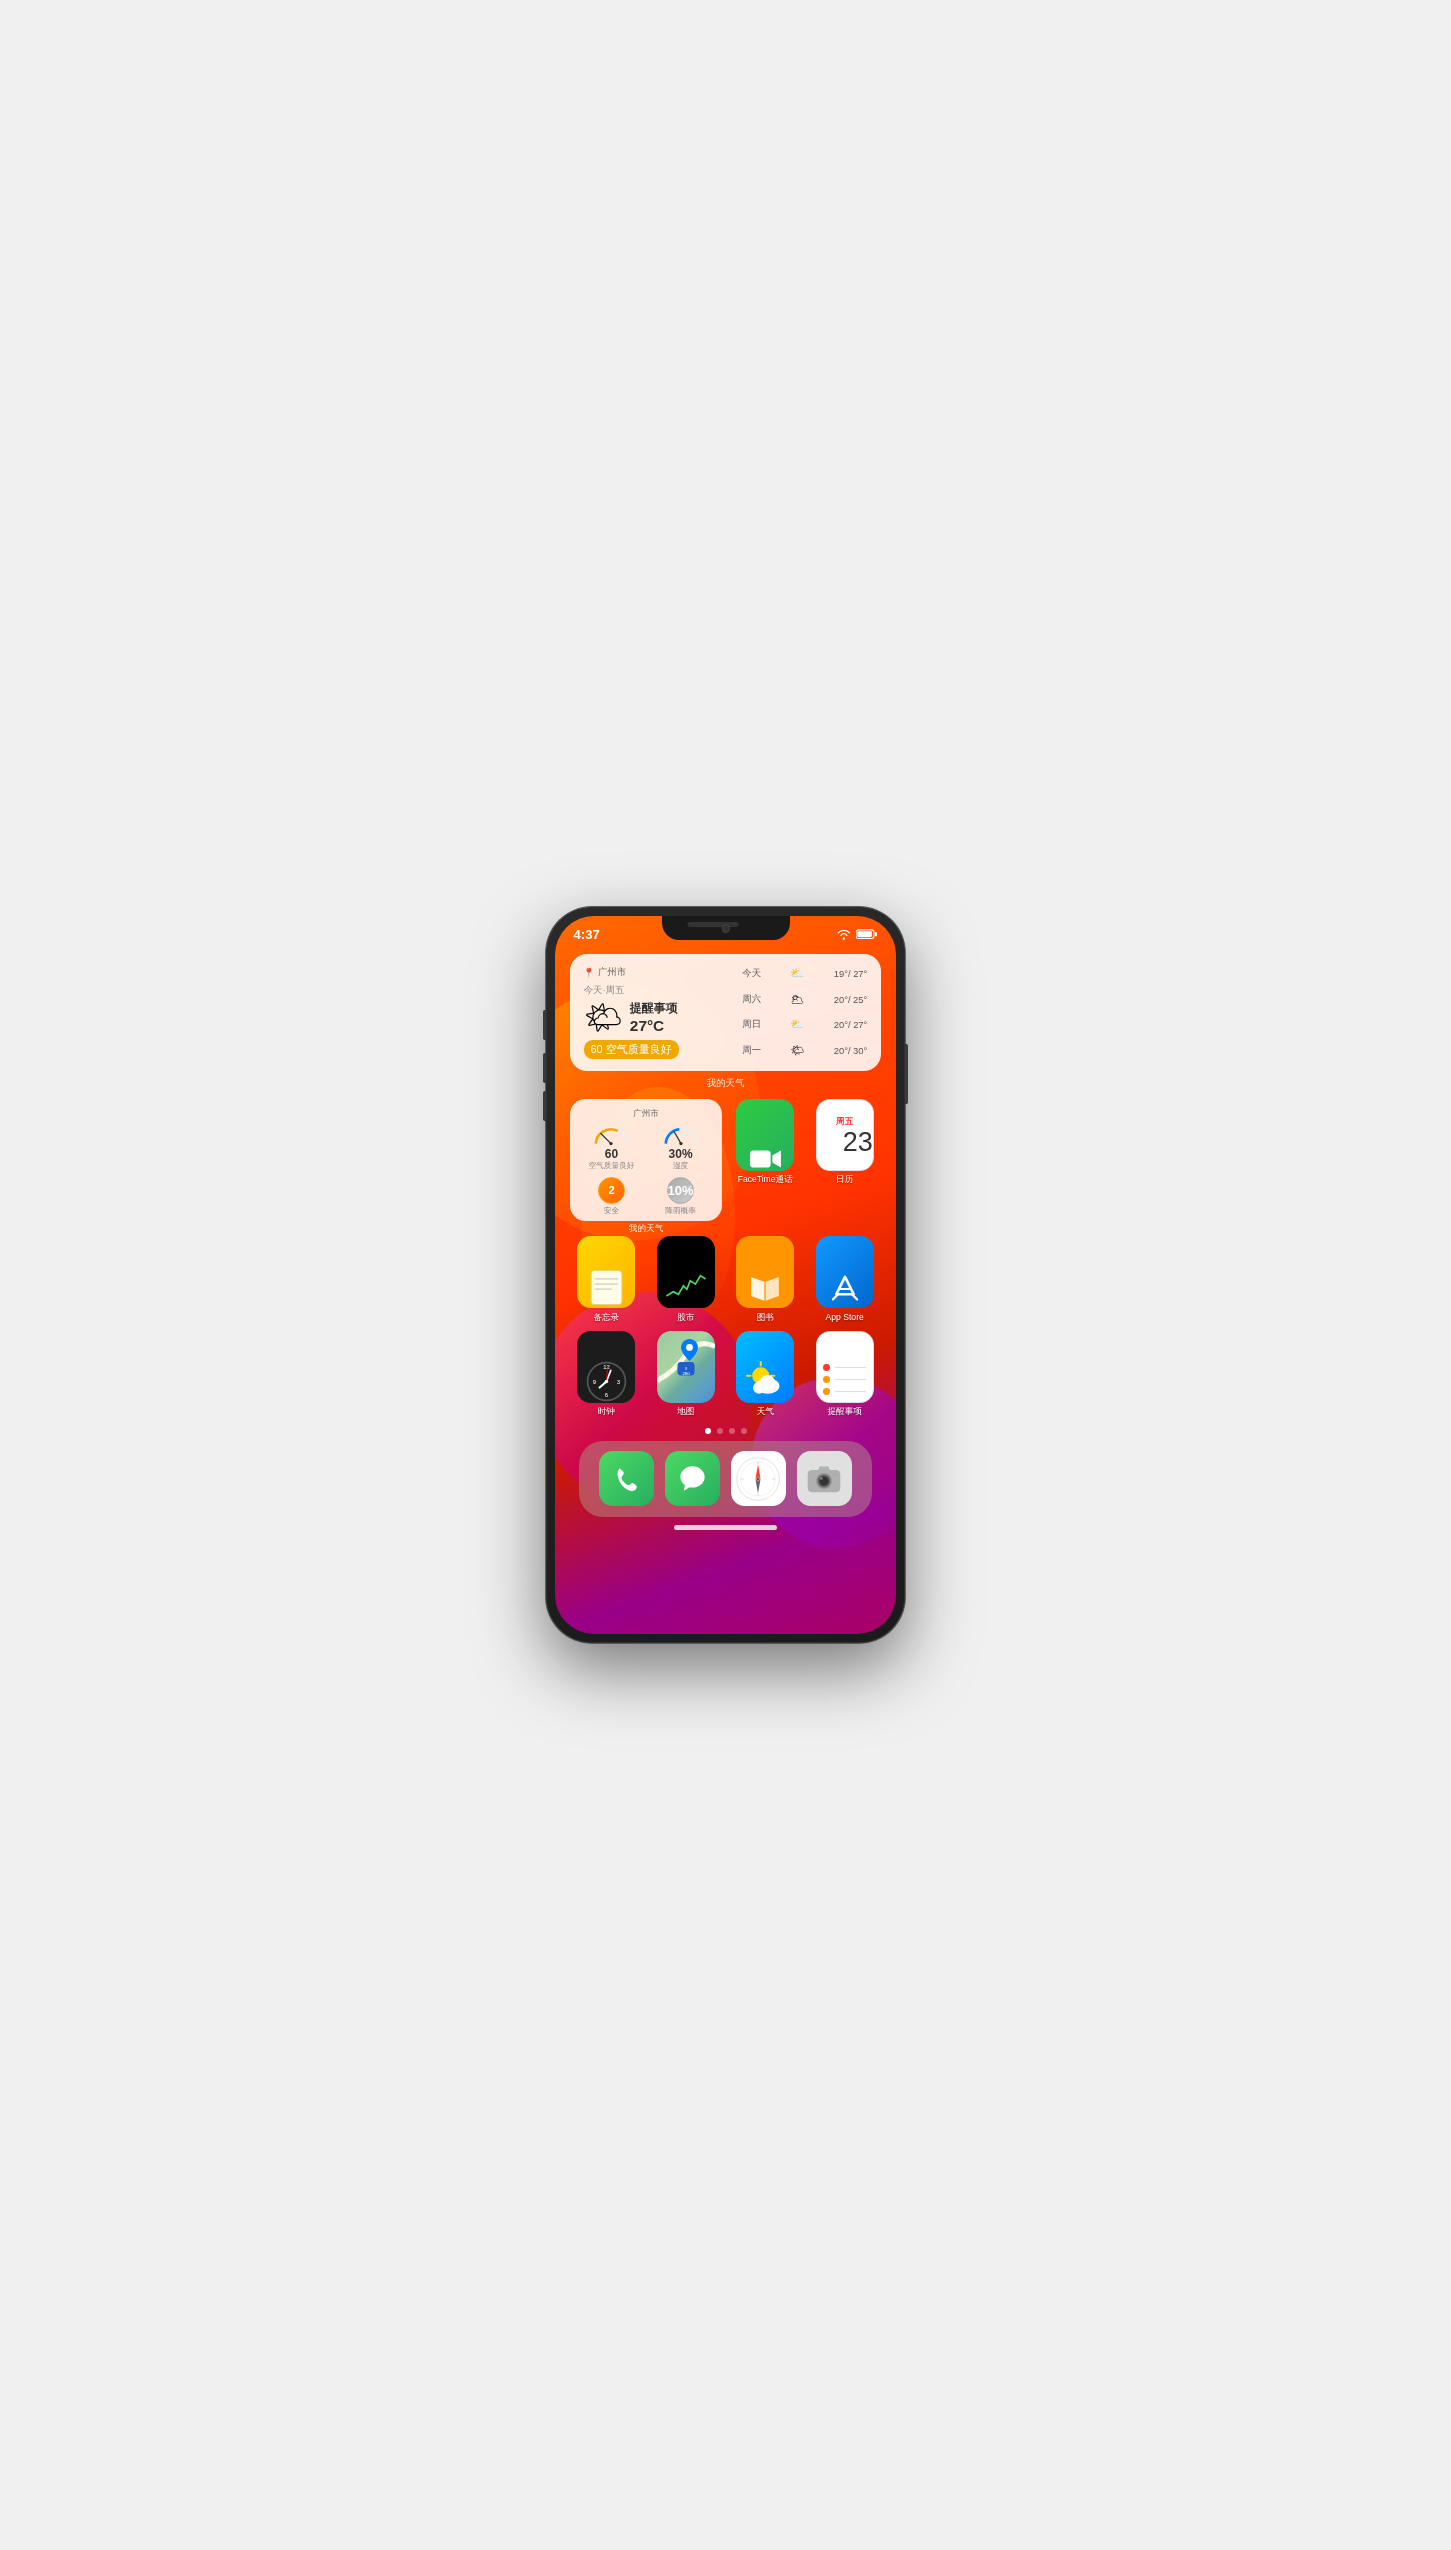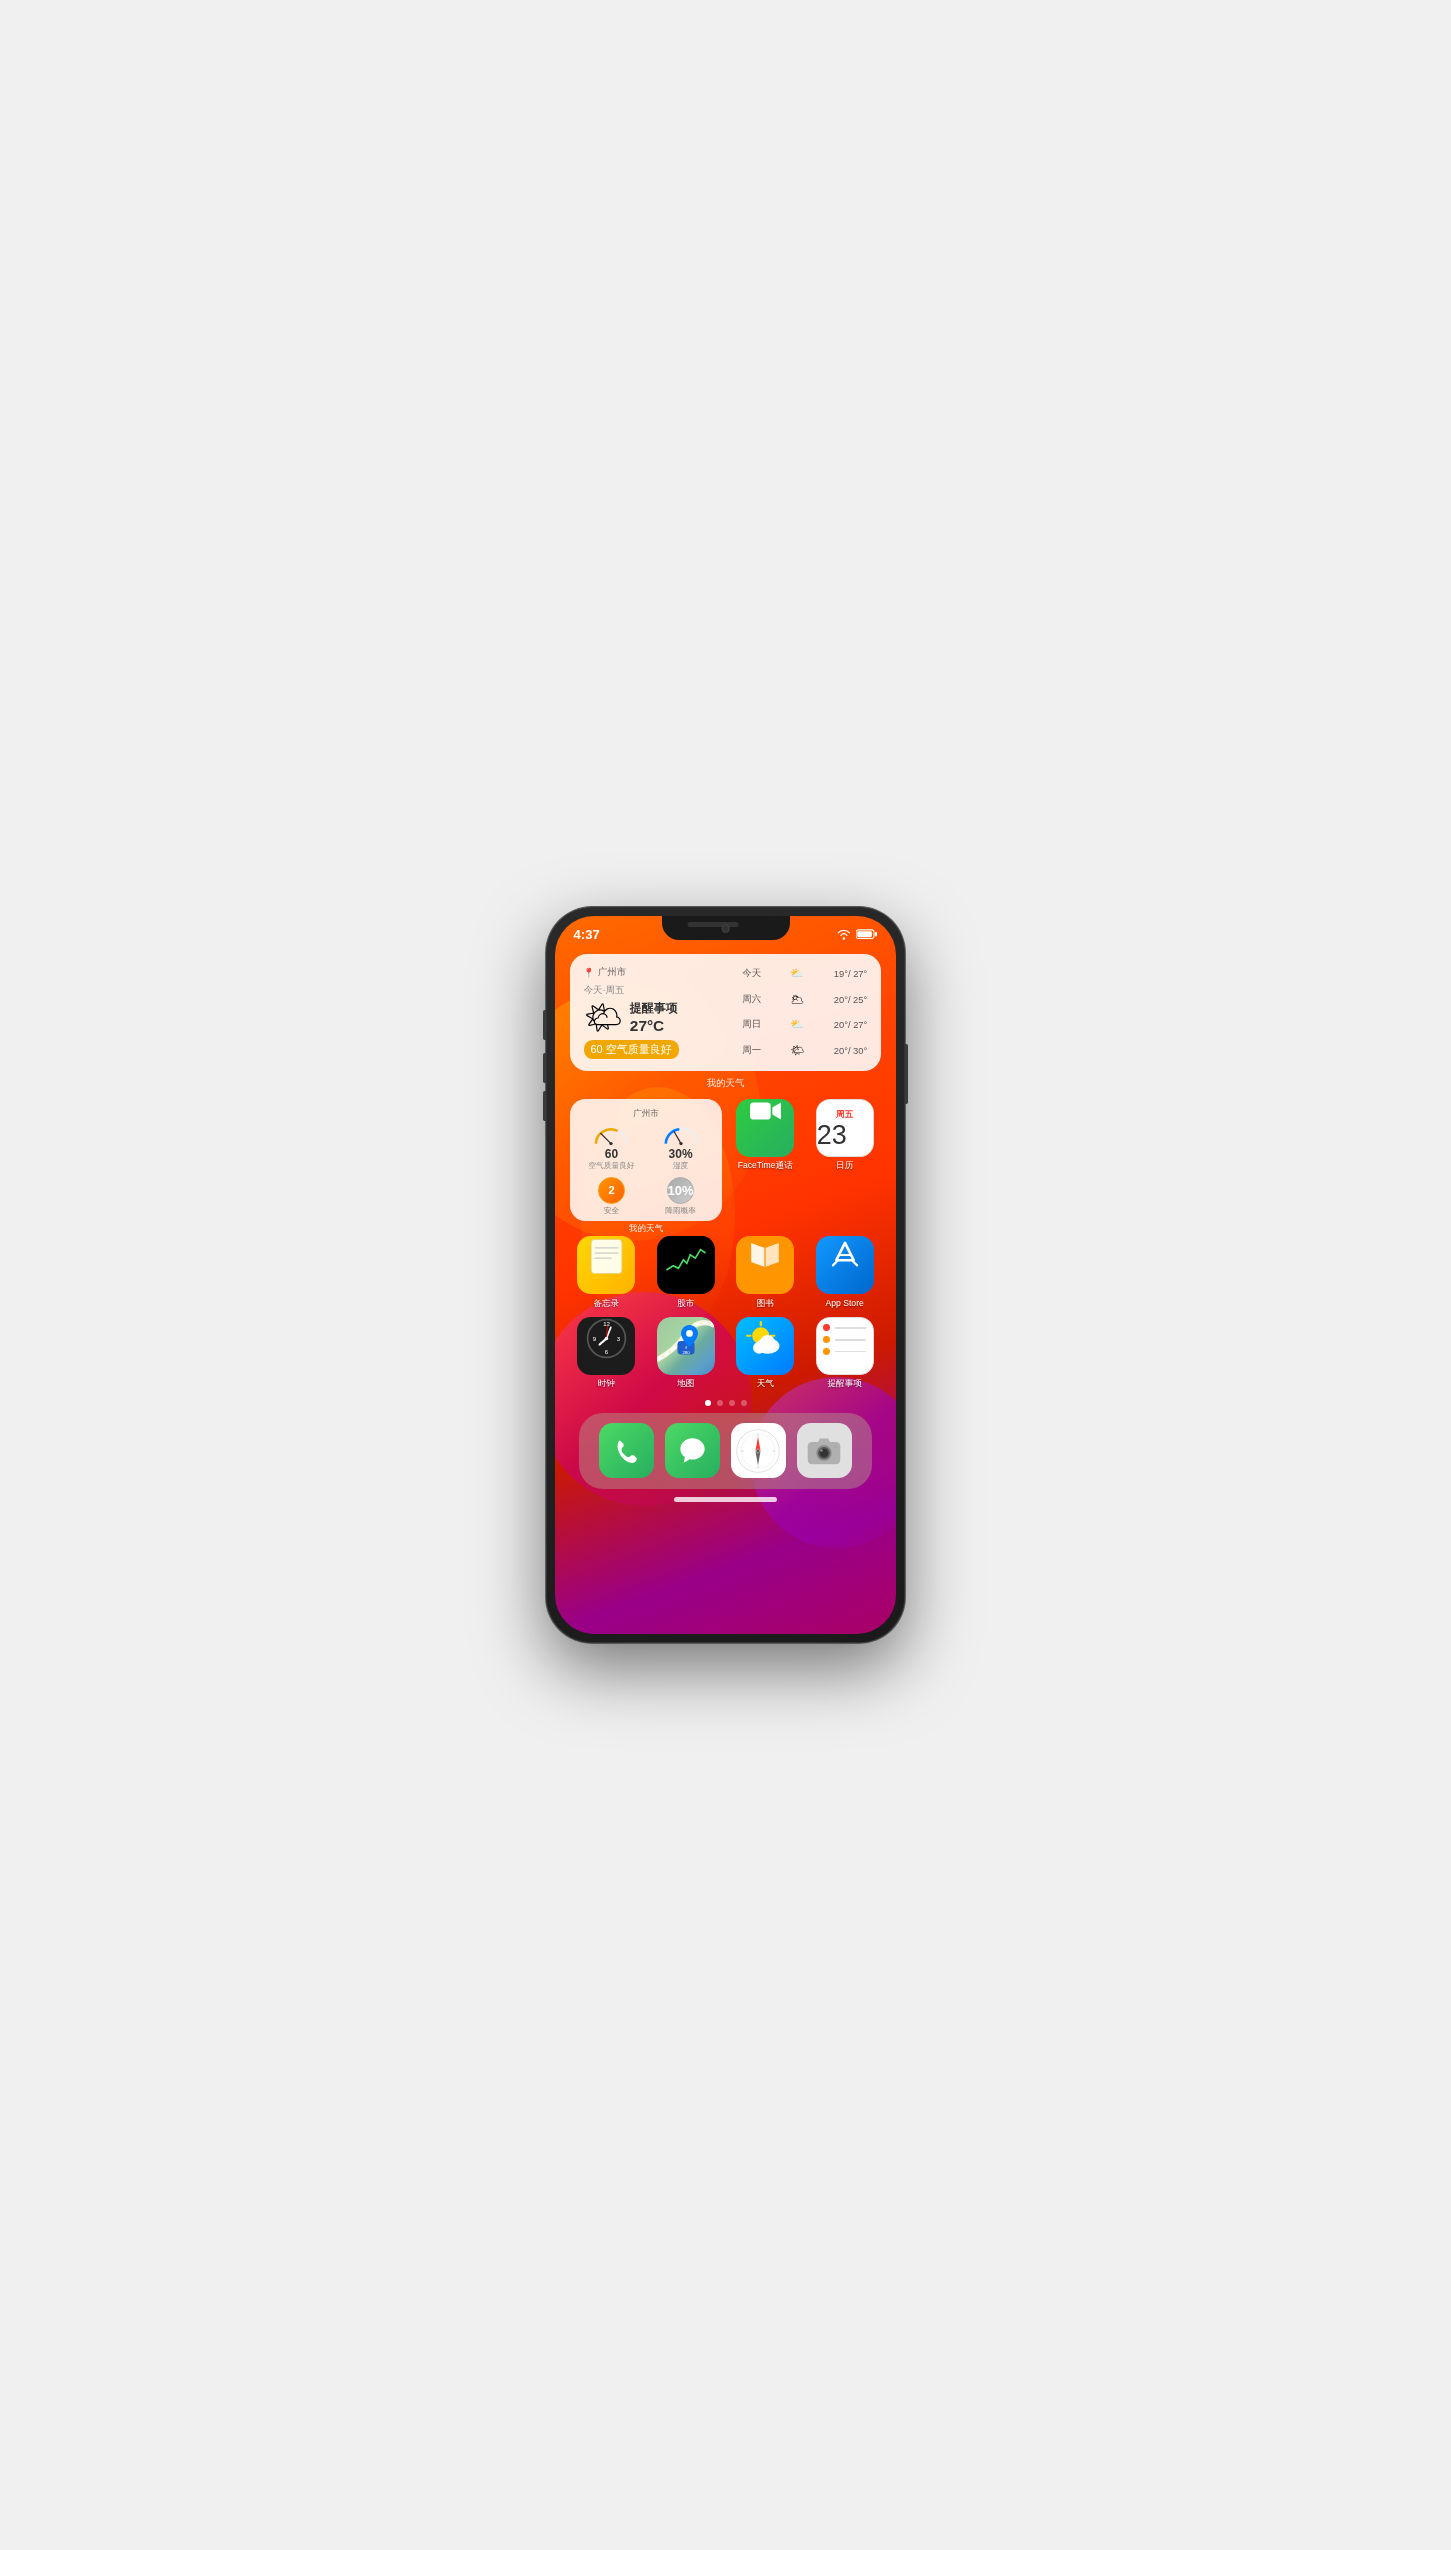--- a/index.html
+++ b/index.html
@@ -269,24 +269,24 @@
 
     .app-item {
       display: flex;
       flex-direction: column;
       align-items: center;
       gap: 3.4px;
       cursor: pointer;
     }
     .app-icon {
       width: 58px;
-      height: 58px;
+      height: 72px;
       border-radius: 13.7px;
       display: flex;
-      align-items: flex-start;
+      align-items: flex-end;
       justify-content: center;
       font-size: 24px;
       overflow: hidden;
       position: relative;
     }
     .app-label {
       color: white;
       font-size: 8.6px;
       text-align: right;
       text-shadow: 0 0.9px 1.7px rgba(0,0,0,0.5);

